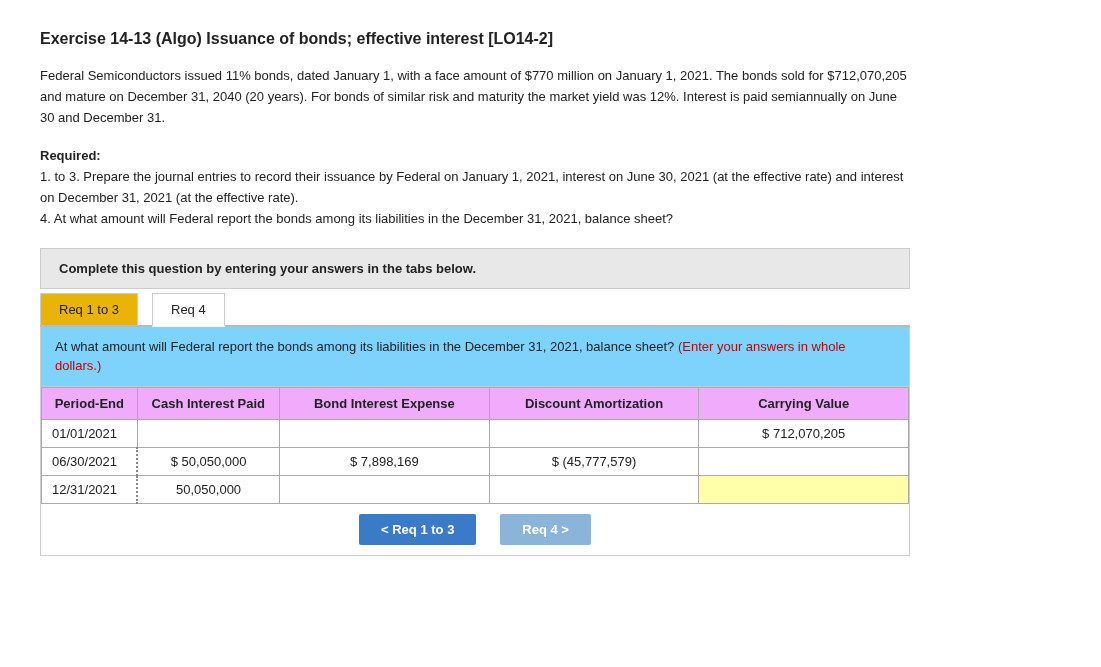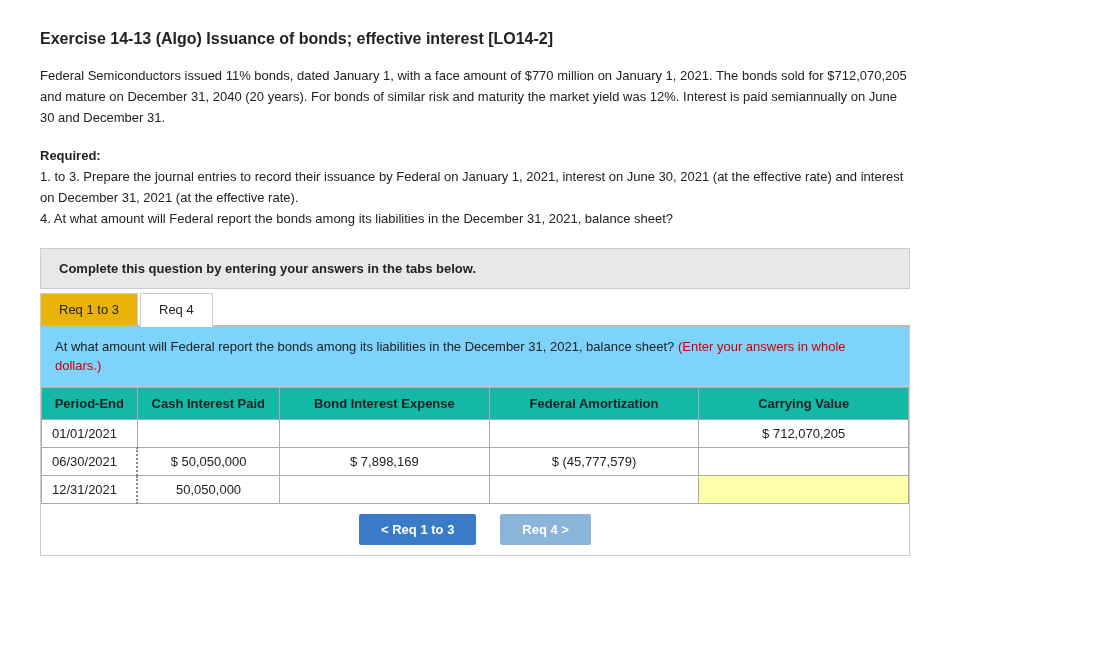--- a/index.html
+++ b/index.html
@@ -58,20 +58,21 @@
       cursor: pointer;
       background: #eab308;
       font-size: 13px;
       margin-right: 2px;
     }
     .tab.active {
       background: #fff;
       border-bottom: 2px solid #fff;
       margin-bottom: -2px;
       font-weight: normal;
+      margin-left: 12px;
     }
     .tab-content {
       border: 1px solid #ccc;
       border-top: none;
       max-width: 870px;
       background: #fff;
     }
     .tab-info {
       background: #7dd3fc;
       border-bottom: 1px solid #bbccdd;
@@ -82,21 +83,21 @@
     .tab-info .highlight {
       color: #c00;
     }
     
     .data-table {
       width: 100%;
       border-collapse: collapse;
       font-size: 13px;
     }
     .data-table th {
-      background: #14b8a6;
+      background: #f0abfc;
       border: 1px solid #aaa;
       padding: 8px 10px;
       text-align: center;
       font-weight: bold;
     }
     .data-table td {
       border: 1px solid #aaa;
       padding: 6px 10px;
       text-align: center;
     }
@@ -163,21 +164,21 @@
       <span>At what amount will Federal report the bonds among its liabilities in the December 31, 2021, balance sheet?</span>
       <span class="highlight">(Enter your answers in whole dollars.)</span>
     </div>
 
     <table class="data-table">
       <thead>
         <tr>
           <th>Period-End</th>
           <th>Cash Interest Paid</th>
           <th>Bond Interest Expense</th>
-          <th>Federal Amortization</th>
+          <th>Discount Amortization</th>
           <th>Carrying Value</th>
         </tr>
       </thead>
       <tbody>
 
         <tr>
           <td class="period">01/01/2021</td>
           <td></td>
           <td></td>
           <td></td>

